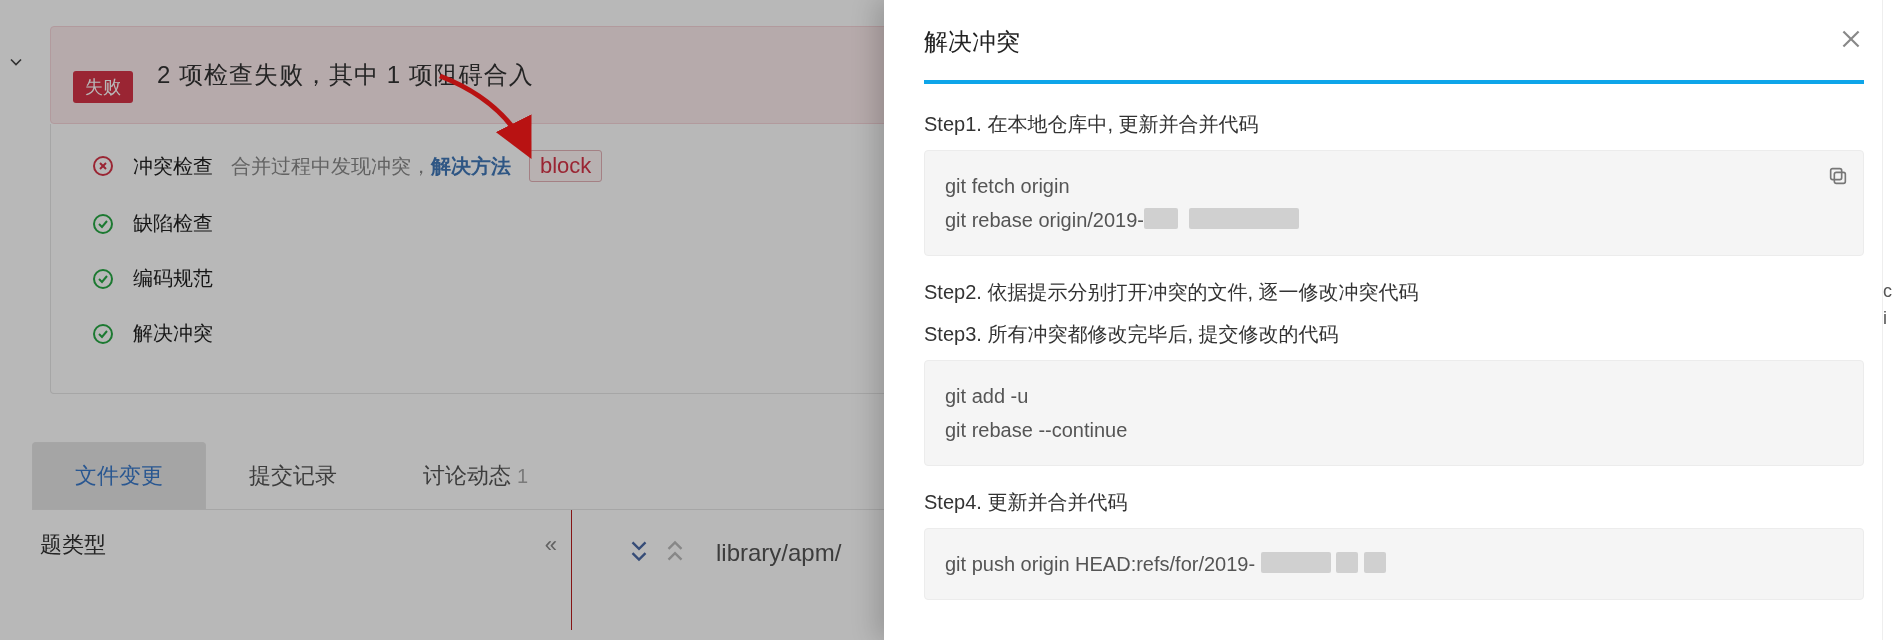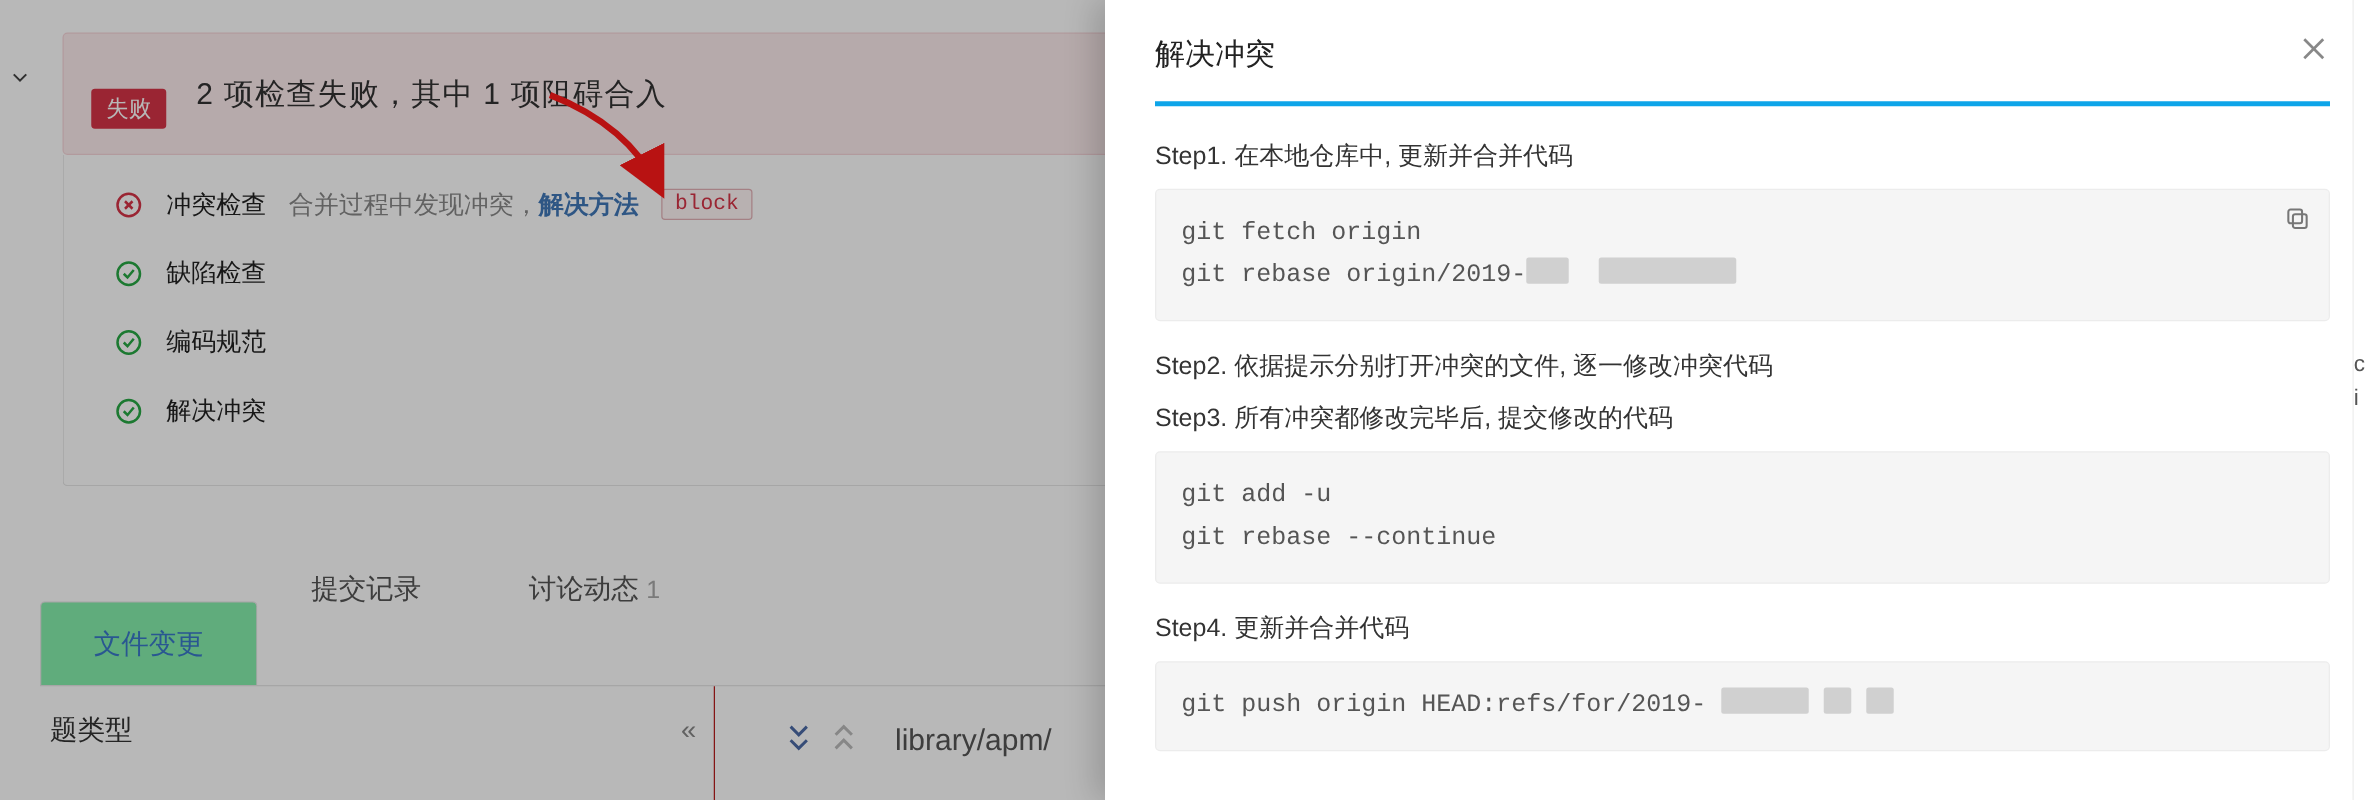--- a/index.html
+++ b/index.html
@@ -54,46 +54,44 @@
   .check-row .icon { width:24px; height:24px; display:flex; align-items:center; justify-content:center; }
   .icon.fail svg { stroke:#d63447; }
   .icon.pass svg { stroke:#27a844; }
   .check-name { color:#222; }
   .check-detail { color:#888; }
   .check-link { color:#4178b8; cursor:pointer;font-weight:bold; }
   .block-badge {
     border:1px solid #e3b2b7;
     background:#fff5f6;
     color:#d63447;
-    font-size:17px;
+    font-size:22px;
     padding:2px 10px;
     border-radius:3px;
-    font-family:Liberation Mono, monospace;
   }
 
   .tabs {
     display:flex; align-items:stretch;
     margin-top:48px;
     border-bottom:1px solid #e6e6e6;
   }
   .tab {
     padding:18px 42px;
     font-size:22px;
     color:#555;
     border:1px solid transparent;
     border-bottom:none;
     cursor:pointer;
   }
   .tab.active {
     color:#3a79c9;
     border-color:#e6e6e6;
-    background:#86efac;
+    background:#e5e5e5;
     border-top-left-radius:4px;
     border-top-right-radius:4px;
-    margin-top:44px;
   }
   .tab .count { color:#aaa; margin-left:6px; font-size:20px; }
 
   .lower {
     display:flex; align-items:flex-start; gap:0;
   }
   .left-col {
     flex:0 0 540px;
     height:120px;
     border-right:1px solid #b91c1c;
@@ -150,21 +148,21 @@
   .drawer-close svg { width:26px; height:26px; }
   .drawer-body { padding-top:24px; font-size:20px; color:#333; }
   .step { margin-bottom:10px; line-height:1.6; }
   .codeblock {
     position:relative;
     background:#f5f5f5;
     border:1px solid #ececec;
     border-radius:4px;
     padding:18px 20px;
     margin: 10px 0 20px 0;
-    font-family: Liberation Mono, monospace;
+    font-family: Liberation Sans, sans-serif;
     font-size:20px;
     color:#555;
     white-space:pre;
     line-height:1.7;
   }
   .copy-btn {
     position:absolute; right:14px; top:12px;
     cursor:pointer; color:#777;
   }
   .copy-btn svg { width:22px; height:22px; }

